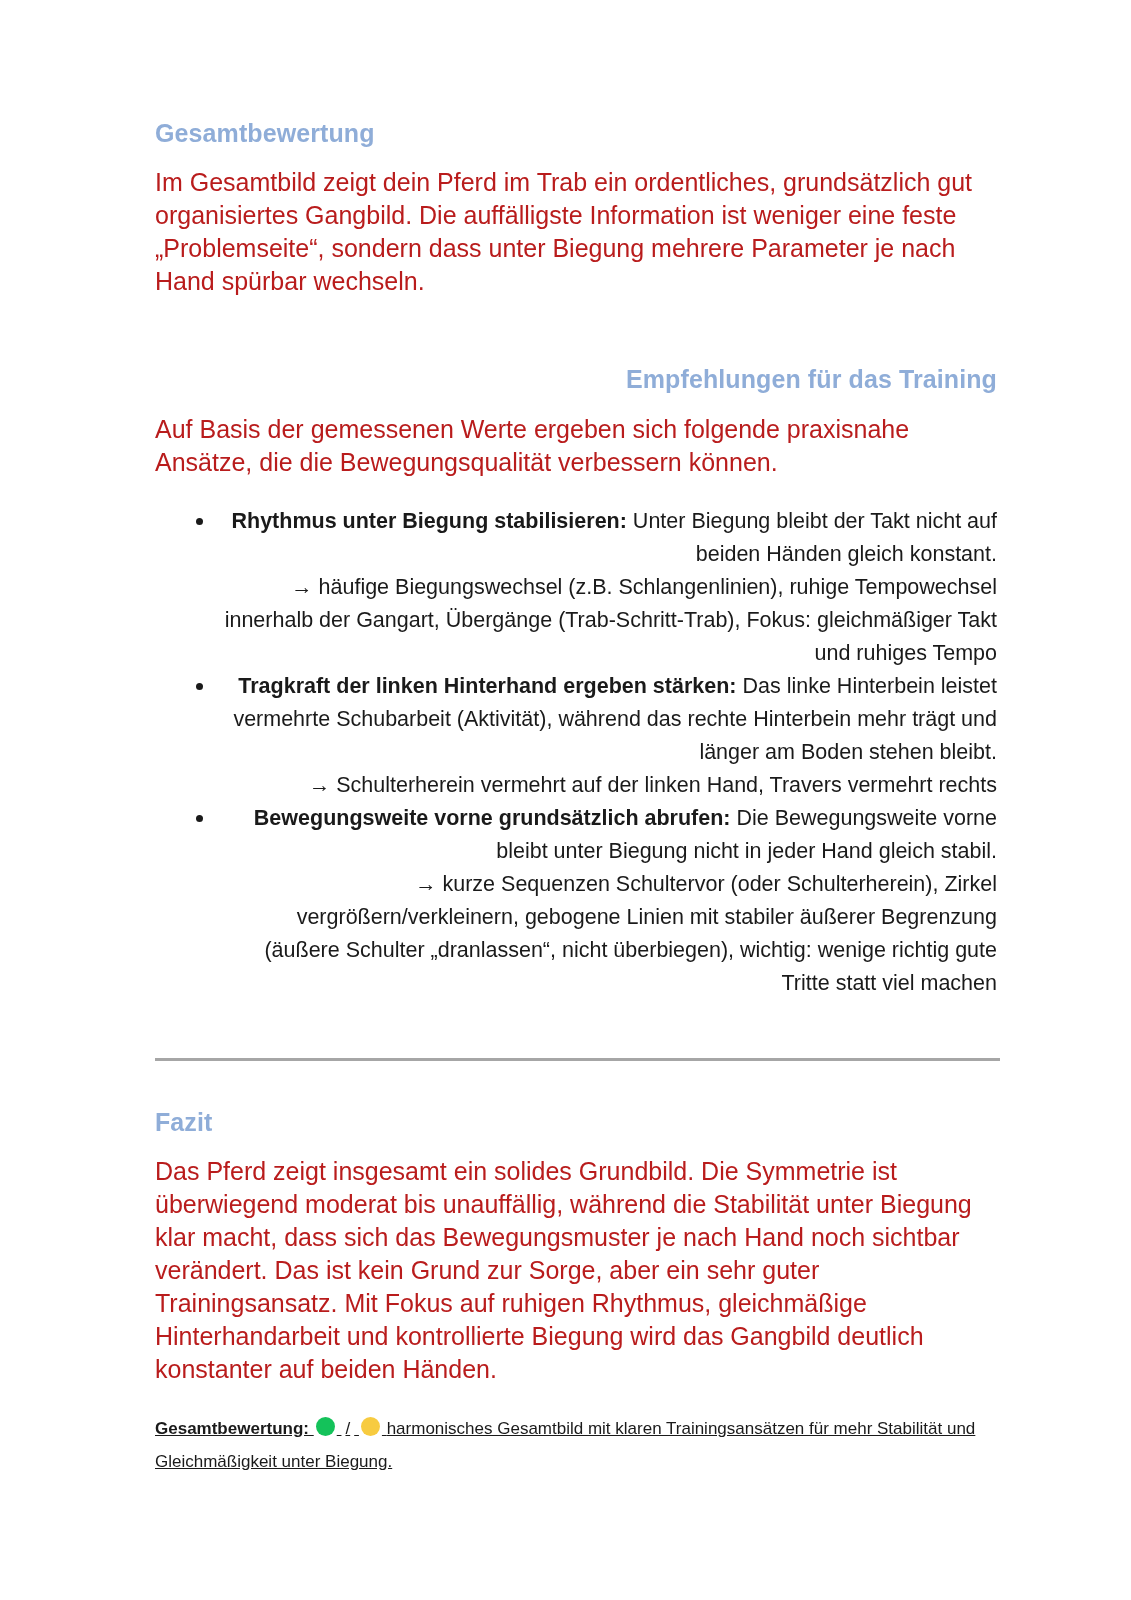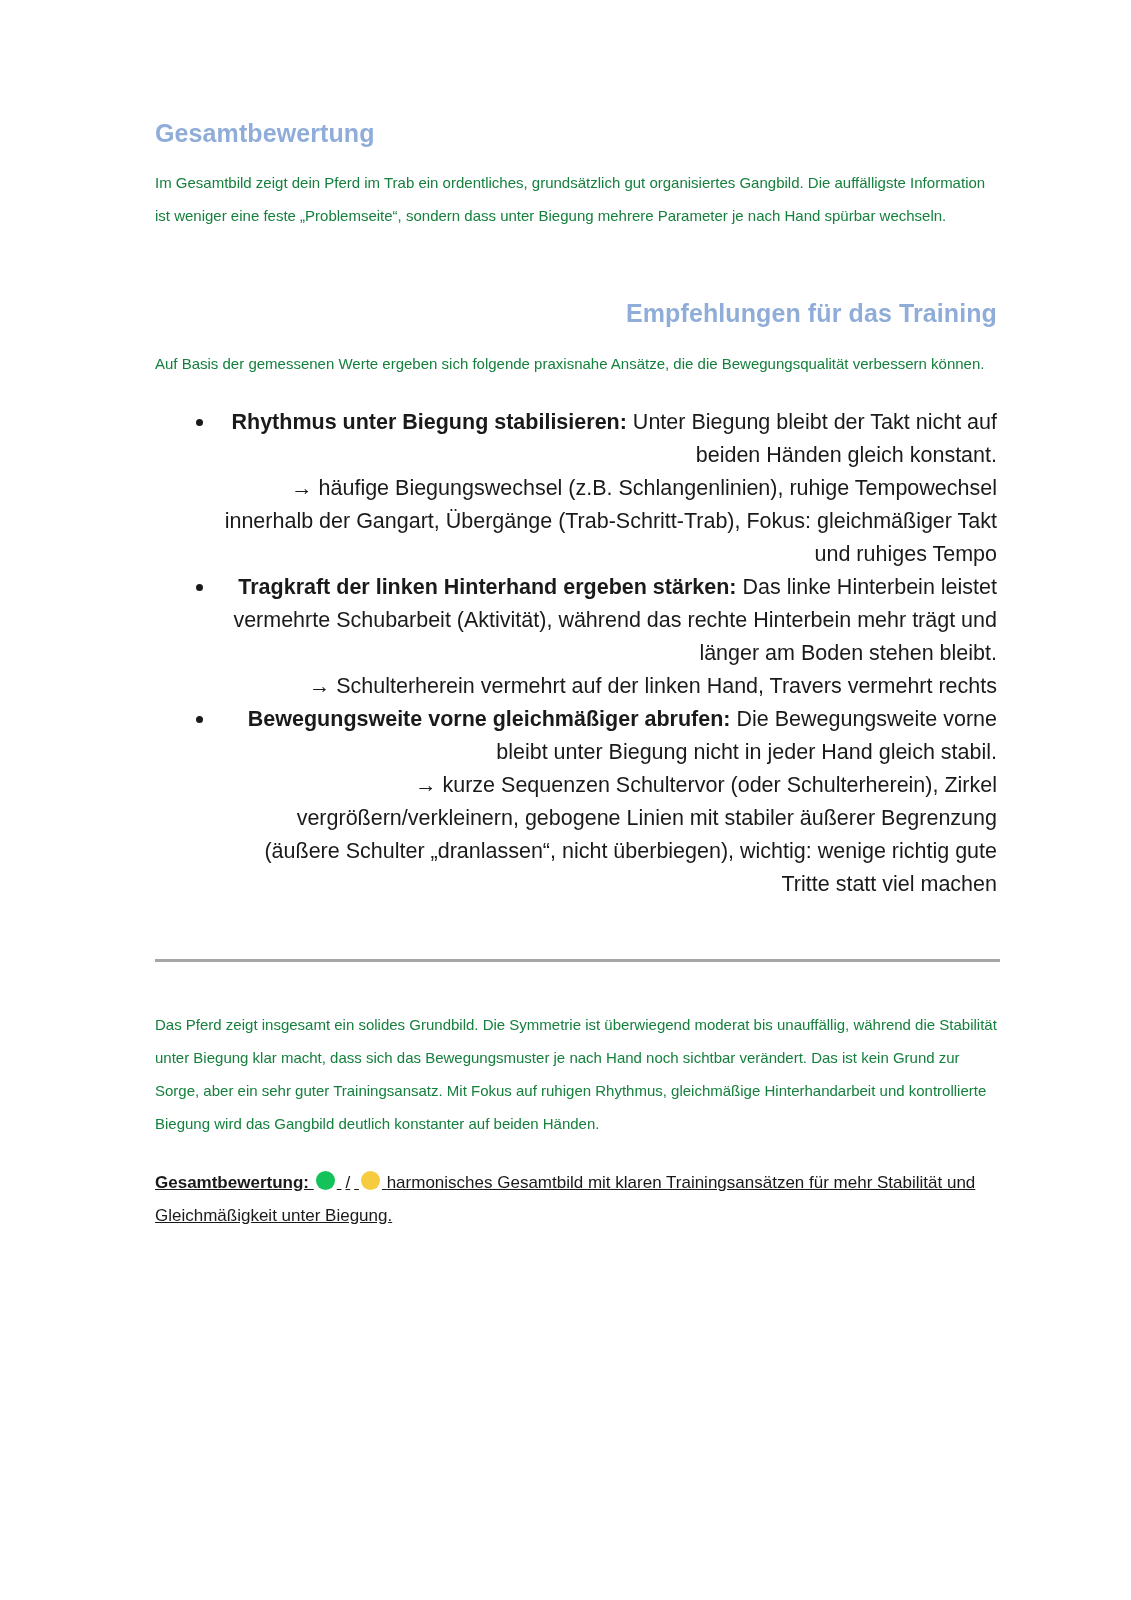--- a/index.html
+++ b/index.html
@@ -30,24 +30,24 @@
     font-weight: bold;
     line-height: 1.25;
     margin: 0 0 17px 0;
     letter-spacing: 0.1px;
   }
   .heading-gesamt   { margin-top: 0; }
   .heading-empf     { margin-top: 66px; text-align: right; }
   .heading-fazit    { margin-top: 0; }
 
   .doc-para {
-    font-size: 15px;
+    font-size: 25px;
     line-height: 33px;
     margin: 0;
-    color: #15803d;
+    color: #b91c1c;
     max-width: 845px;
   }
 
   .bullet-list {
     list-style: none;
     margin: 26px 0 0 0;
     padding: 0;
     text-align: right;
   }
   .bullet-item {
@@ -123,29 +123,30 @@
         <span class="bullet-lead">Rhythmus unter Biegung stabilisieren:</span><span> Unter Biegung bleibt der Takt nicht auf beiden Händen gleich konstant.</span>
         <span class="bullet-sub">→ häufige Biegungswechsel (z.B. Schlangenlinien), ruhige Tempowechsel innerhalb der Gangart, Übergänge (Trab-Schritt-Trab), Fokus: gleichmäßiger Takt und ruhiges Tempo</span>
       </li>
       <li class="bullet-item">
         <span class="bullet-dot"></span>
         <span class="bullet-lead">Tragkraft der linken Hinterhand ergeben stärken:</span><span> Das linke Hinterbein leistet vermehrte Schubarbeit (Aktivität), während das rechte Hinterbein mehr trägt und länger am Boden stehen bleibt.</span>
         <span class="bullet-sub">→ Schulterherein vermehrt auf der linken Hand, Travers vermehrt rechts</span>
       </li>
       <li class="bullet-item">
         <span class="bullet-dot"></span>
-        <span class="bullet-lead">Bewegungsweite vorne gleichmäßiger abrufen:</span><span> Die Bewegungsweite vorne bleibt unter Biegung nicht in jeder Hand gleich stabil.</span>
+        <span class="bullet-lead">Bewegungsweite vorne grundsätzlich abrufen:</span><span> Die Bewegungsweite vorne bleibt unter Biegung nicht in jeder Hand gleich stabil.</span>
         <span class="bullet-sub">→ kurze Sequenzen Schultervor (oder Schulterherein), Zirkel vergrößern/verkleinern, gebogene Linien mit stabiler äußerer Begrenzung (äußere Schulter „dranlassen“, nicht überbiegen), wichtig: wenige richtig gute Tritte statt viel machen</span>
       </li>
     </ul>
   </div>
 
   <hr class="divider">
 
   <div class="fazit-block">
+    <h2 class="doc-heading heading-fazit">Fazit</h2>
     <p class="doc-para">Das Pferd zeigt insgesamt ein solides Grundbild. Die Symmetrie ist überwiegend moderat bis unauffällig, während die Stabilität unter Biegung klar macht, dass sich das Bewegungsmuster je nach Hand noch sichtbar verändert. Das ist kein Grund zur Sorge, aber ein sehr guter Trainingsansatz. Mit Fokus auf ruhigen Rhythmus, gleichmäßige Hinterhandarbeit und kontrollierte Biegung wird das Gangbild deutlich konstanter auf beiden Händen.</p>
 
     <p class="verdict-para">
       <span class="verdict-label">Gesamtbewertung:</span>
       <span class="dot dot-green"></span>
       <span class="slash">/</span>
       <span class="dot dot-yellow"></span>
       <span> harmonisches Gesamtbild mit klaren Trainingsansätzen für mehr Stabilität und Gleichmäßigkeit unter Biegung.</span>
     </p>
   </div>

